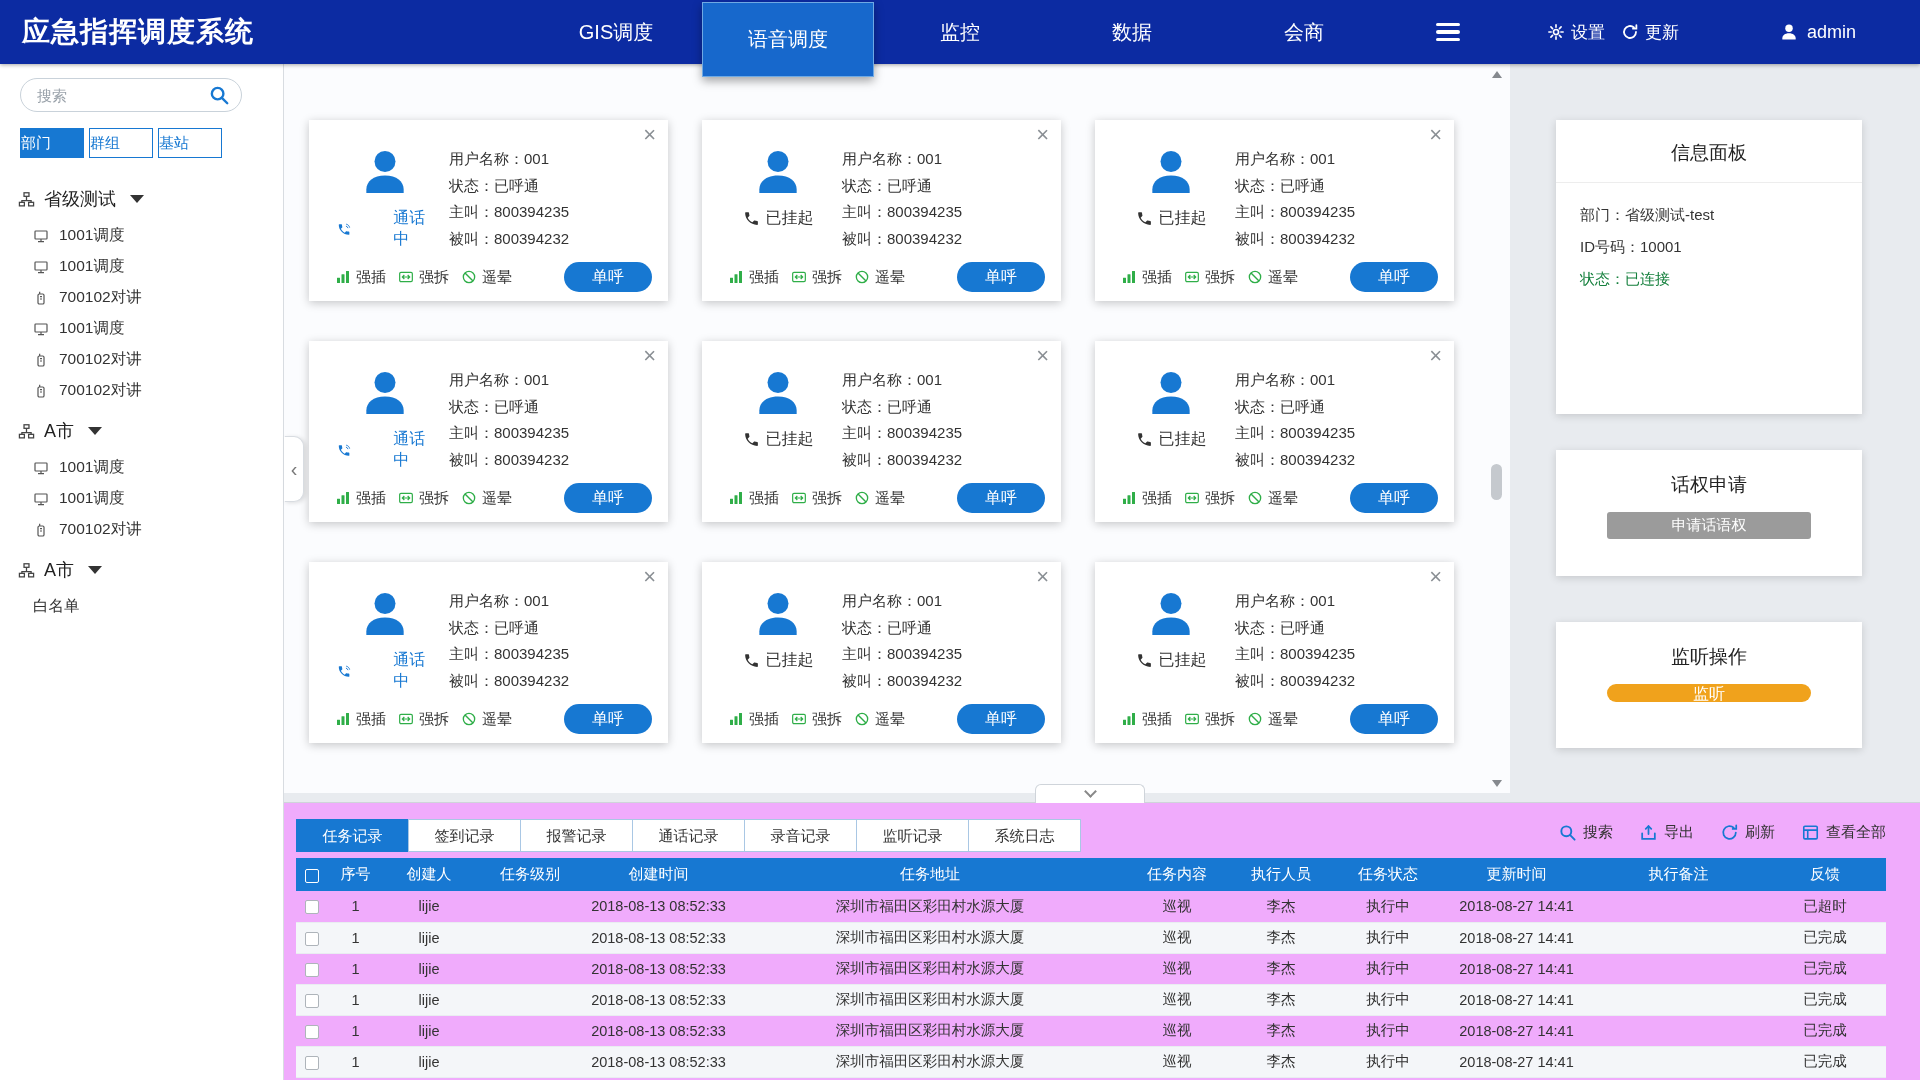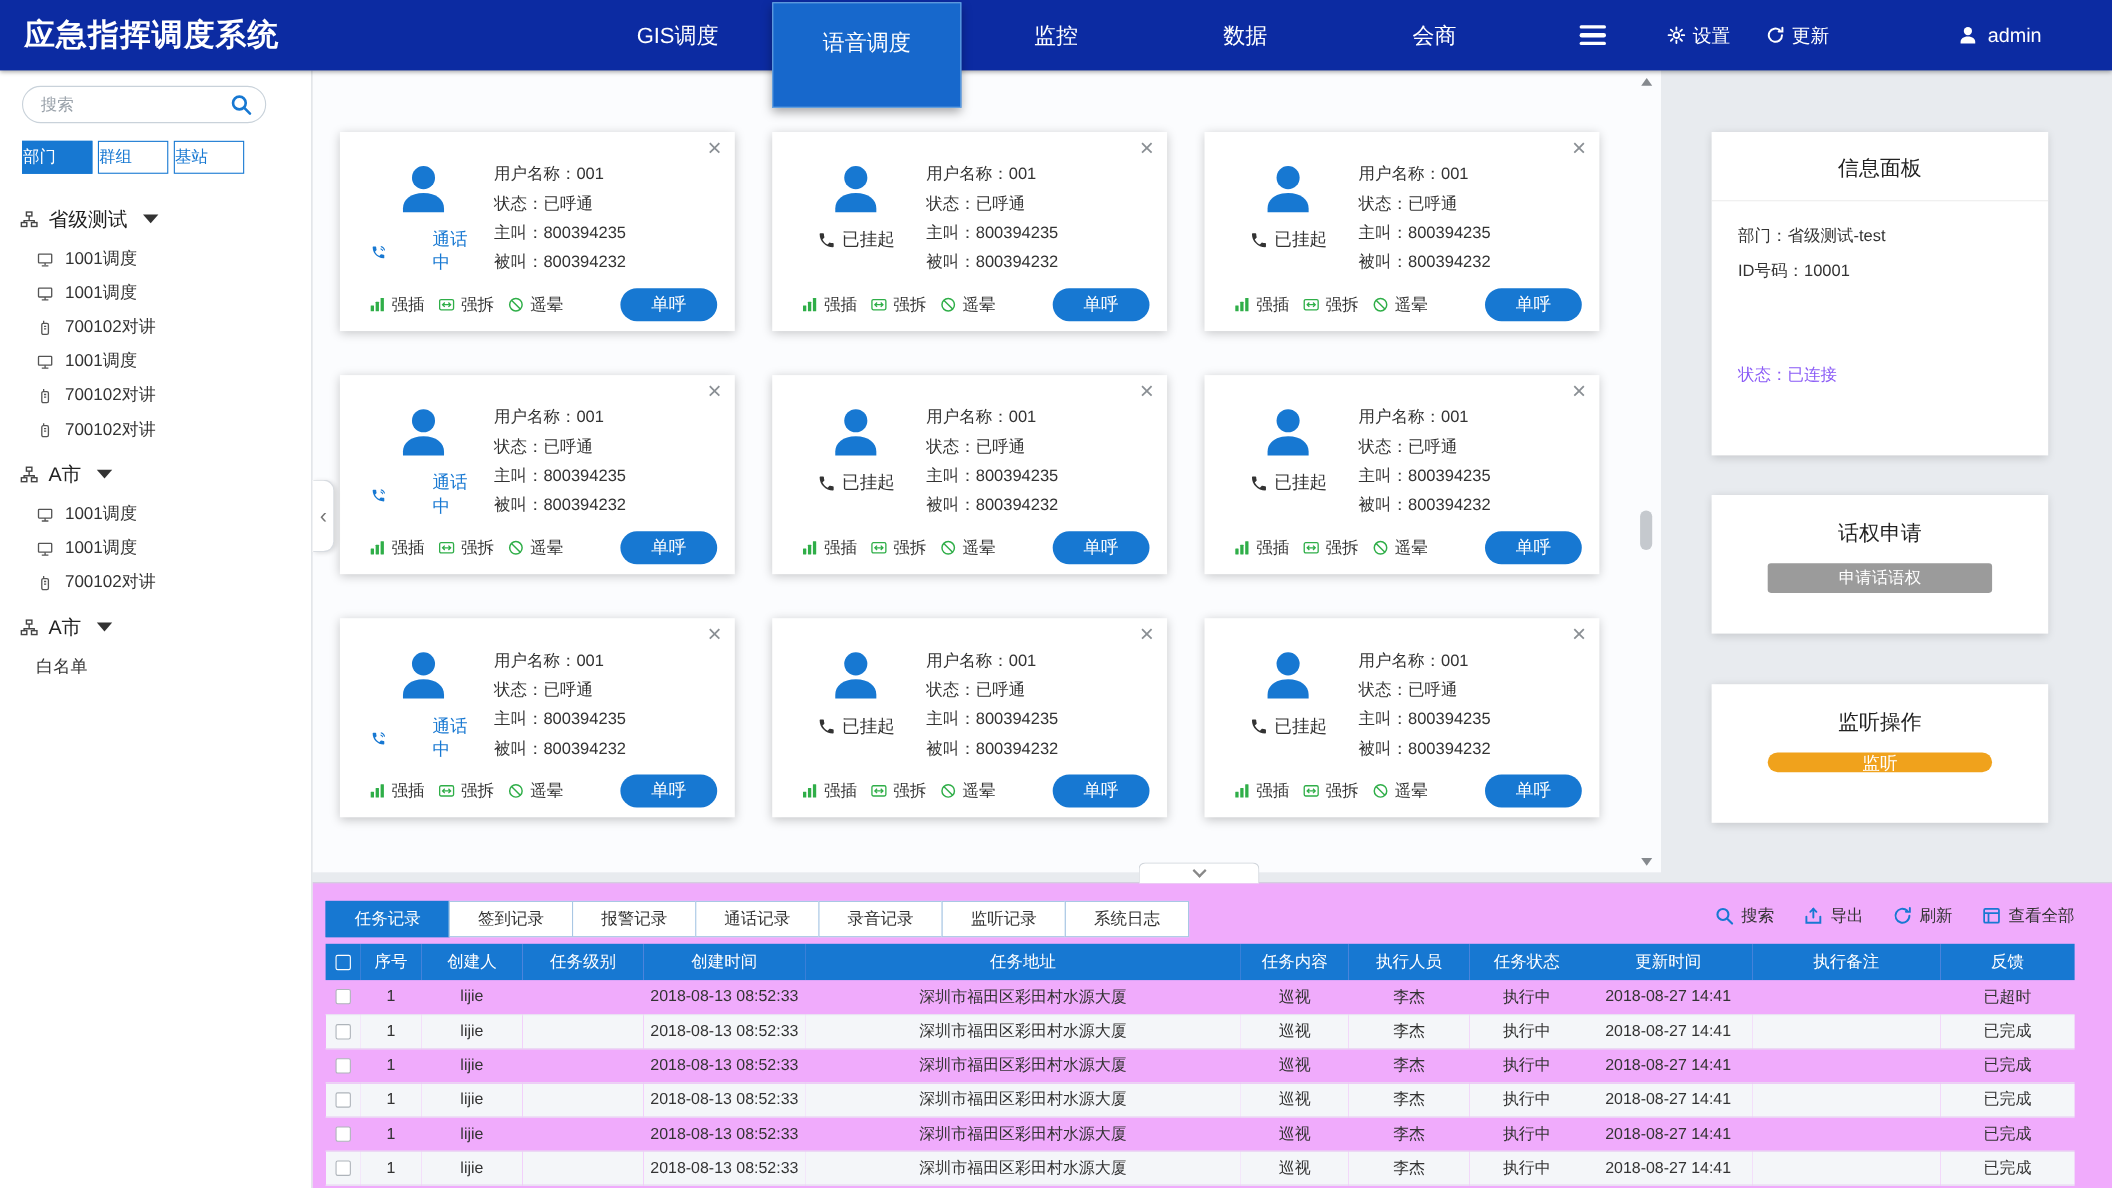--- a/index.html
+++ b/index.html
@@ -6,24 +6,24 @@
   html,body { width:1920px; height:1080px; }
   body { position:relative; font-family:"Liberation Sans","DejaVu Sans",sans-serif; background:#e8ebef; overflow:hidden; color:#333; }
   .icon svg { display:block; width:100%; height:100%; }
   .icon { display:inline-block; }
 
   
   .navbar { position:absolute; top:0; left:0; width:1920px; height:64px; background:#0c2ba2; color:#fff; display:flex; align-items:center; z-index:30; box-shadow:0 1px 4px rgba(0,0,0,.35); }
   .brand { font-size:28px; font-weight:bold; margin-left:22px; letter-spacing:1px; white-space:nowrap; }
   .main-nav { position:absolute; left:530px; top:0; height:64px; display:flex; align-items:center; }
   .nav-item { width:172px; text-align:center; font-size:20px; cursor:pointer; }
-  .nav-item.active { align-self:flex-start; margin-top:2px; height:96px; line-height:72px; background:#1768cc; border:1px solid #6ea9e4; box-shadow:0 4px 9px rgba(0,0,0,.35); }
+  .nav-item.active { align-self:flex-start; margin-top:2px; height:75px; line-height:72px; background:#1768cc; border:1px solid #6ea9e4; box-shadow:0 4px 9px rgba(0,0,0,.35); }
   .burger { margin-left:46px; cursor:pointer; display:flex; flex-direction:column; gap:4px; }
   .burger div { width:24px; height:3.5px; background:#fff; border-radius:2px; }
-  .nav-right { margin-left:auto; display:flex; align-items:center; gap:32px; margin-right:64px; font-size:17px; }
+  .nav-right { margin-left:auto; display:flex; align-items:center; gap:16px; margin-right:64px; font-size:17px; }
   .nav-link { display:flex; align-items:center; gap:6px; cursor:pointer; }
   .nav-user { margin-left:84px; display:flex; align-items:center; gap:8px; cursor:pointer; font-size:18px; }
   .i18 { width:18px; height:18px; } .i20 { width:20px; height:20px; }
 
   
   .sidebar { position:absolute; top:64px; left:0; width:284px; height:1016px; background:#fff; border-right:1px solid #d8dce1; z-index:5; }
   .search-row { position:relative; margin:14px 0 0 20px; width:222px; }
   .search-input { width:222px; height:34px; border:1px solid #c9d2da; border-radius:17px; padding:0 42px 0 16px; font-size:15px; color:#555; outline:none; background:#fff; font-family:inherit; }
   .search-input::placeholder { color:#9aa2aa; }
   .search-btn { position:absolute; right:12px; top:6px; width:22px; height:22px; color:#1778d2; cursor:pointer; }
@@ -67,21 +67,21 @@
   .tri-down { width:0;height:0;border-left:5px solid transparent;border-right:5px solid transparent;border-top:7px solid #85898e; }
   .scroll-thumb { position:absolute; left:2px; top:400px; width:11px; height:36px; background:#c5c9ce; border-radius:6px; cursor:pointer; }
 
   
   .right-col { position:absolute; left:1556px; top:120px; width:306px; }
   .panel { background:#fff; box-shadow:0 2px 8px rgba(0,0,0,.15); }
   .panel-title { text-align:center; font-size:19px; color:#222; padding:20px 0 16px; }
   .info-panel { height:294px; margin-bottom:36px; }
   .info-panel .panel-title { border-bottom:1px solid #ededed; }
   .info-body { padding:16px 24px 0; font-size:15px; line-height:32px; color:#333; }
-  .info-status { color:#8b5cf6; margin-top:62px; }
+  .info-status { color:#15803d; }
   .talk-panel { height:126px; margin-bottom:46px; text-align:center; }
   .talk-panel .panel-title { padding:22px 0 14px; }
   .btn-gray { width:204px; height:27px; border:none; border-radius:3px; background:#9b9b9b; color:#fff; font-size:15px; cursor:pointer; font-family:inherit; }
   .monitor-panel { height:126px; text-align:center; }
   .monitor-panel .panel-title { padding:22px 0 14px; }
   .btn-orange { width:204px; height:18px; border:none; border-radius:15px; background:#f0a21c; color:#fff; font-size:16px; cursor:pointer; font-family:Liberation Sans, sans-serif; }
 
   
   .bottom-panel { position:absolute; left:284px; top:802px; width:1636px; height:278px; background:#f0abfc; border-top:1px solid #cfd4da; }
   .collapse-tab { position:absolute; left:751px; top:-19px; width:110px; height:19px; background:#fff; border:1px solid #cfd4da; border-bottom:none; border-radius:6px 6px 0 0; display:flex; align-items:center; justify-content:center; cursor:pointer; }

